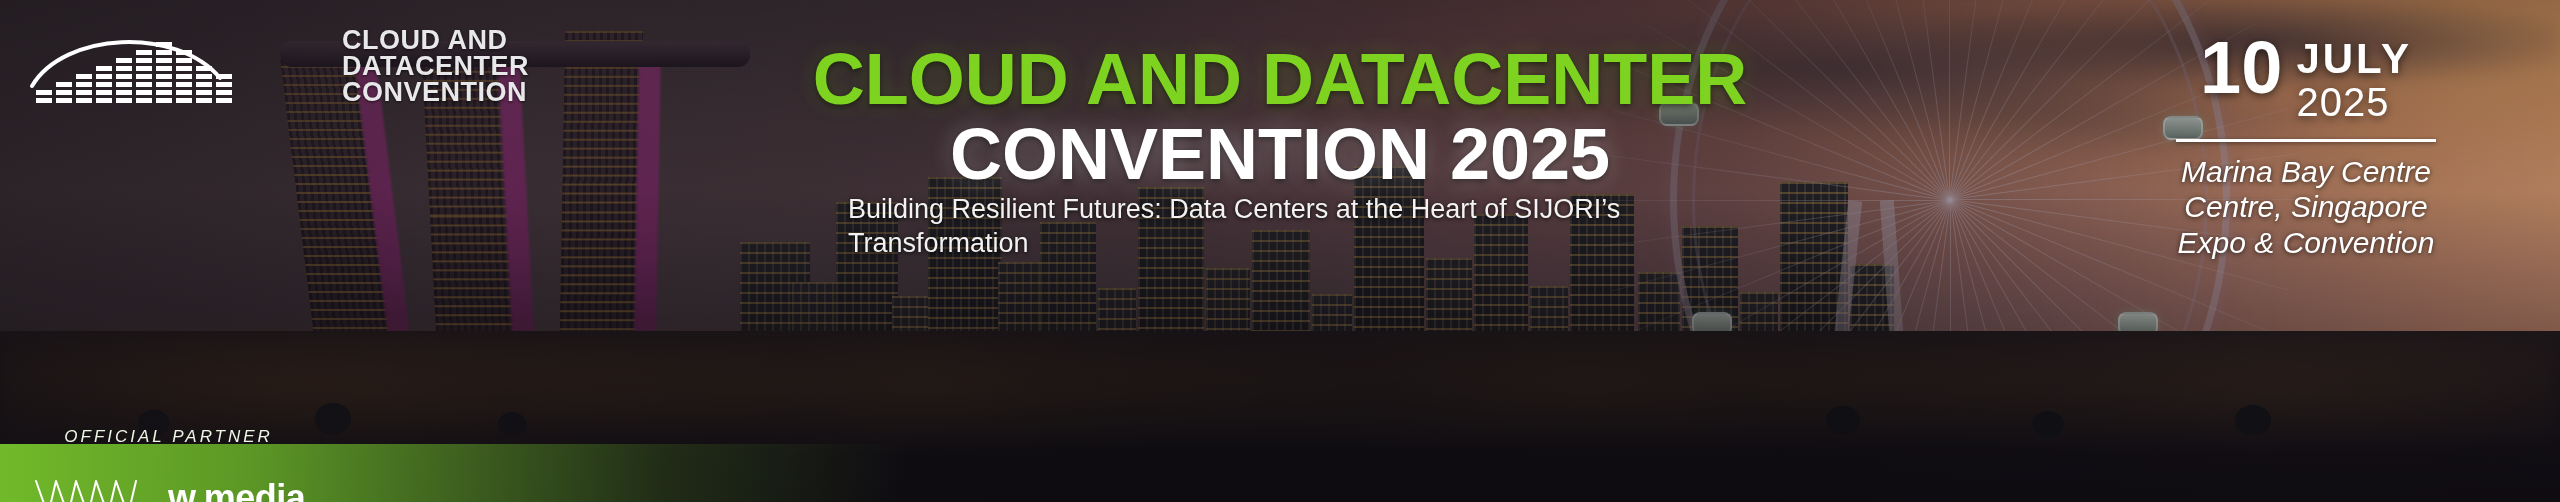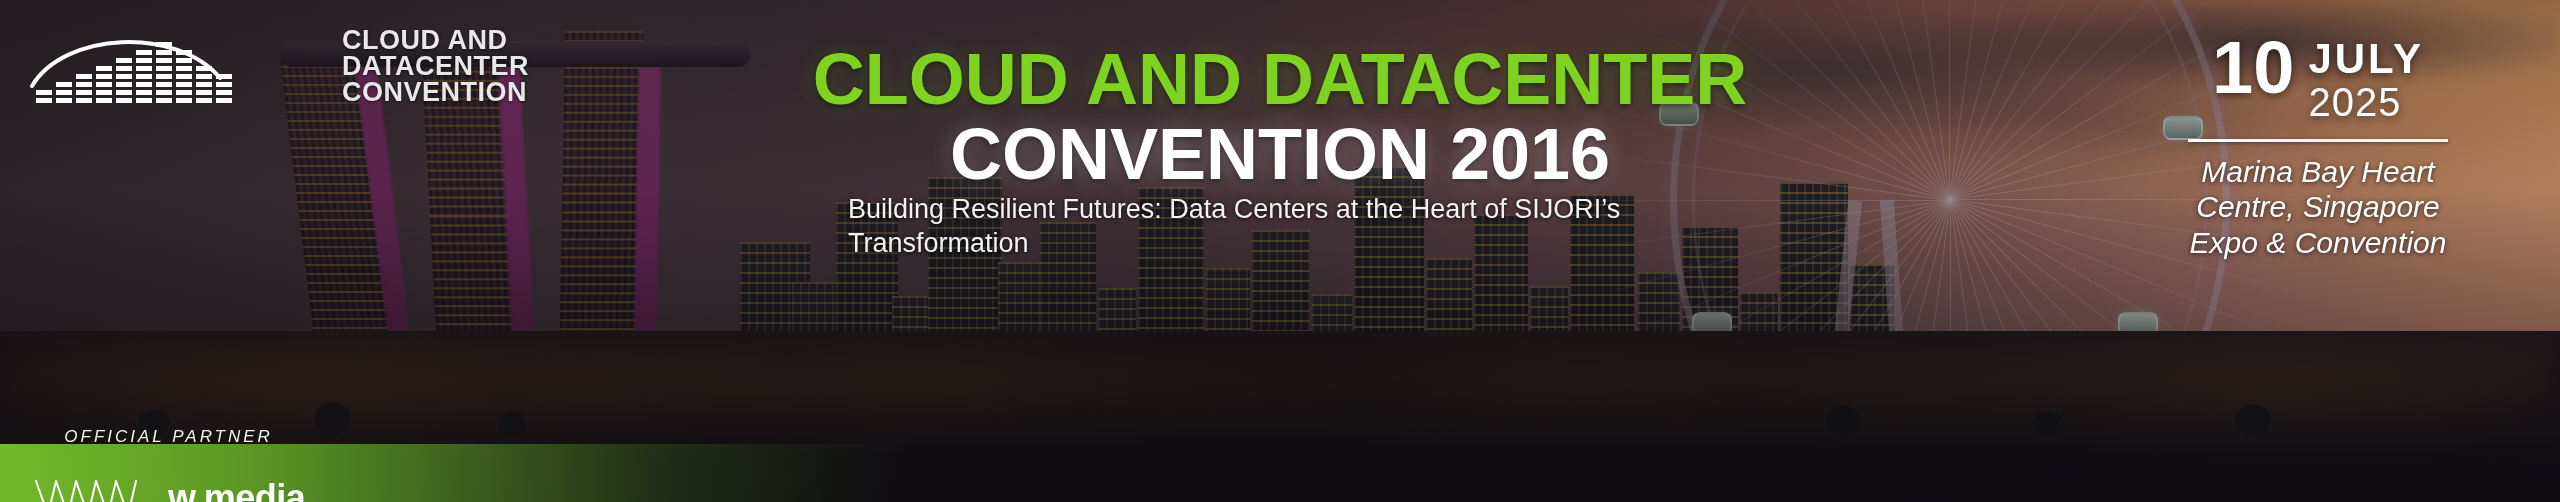--- a/index.html
+++ b/index.html
@@ -196,21 +196,21 @@
   }
   .t-sub{
     color:#f2f2f2; font-weight:400; font-size:27px;
     line-height:1.28; text-align:left; max-width:880px;
     margin-left:auto; margin-right:auto; padding-left:8px;
     text-shadow:0 1px 4px rgba(0,0,0,.85);
   }
 
   
   .right-panel{
-    position:absolute; right:32px; top:34px; width:420px;
+    position:absolute; right:44px; top:34px; width:420px;
     text-align:center; color:#fff;
   }
   .date-row{ display:flex; align-items:flex-start; justify-content:center; gap:14px; }
   .date-day{
     font-size:74px; font-weight:900; line-height:.92;
     text-shadow:0 2px 8px rgba(0,0,0,.6);
   }
   .date-my{ text-align:left; padding-top:4px; }
   .date-month{
     font-size:42px; font-weight:700; letter-spacing:3px; line-height:1;
@@ -427,35 +427,35 @@
       </svg>
       <div class="logo-words">
         <div class="l-faded">CLOUD AND</div>
         <div class="l-faded">DATACENTER</div>
         <div class="l-faded">CONVENTION</div>
       </div>
     </div>
 
     <div class="title-block">
       <div class="t-green">CLOUD AND DATACENTER</div>
-      <div class="t-white2">CONVENTION 2016</div>
+      <div class="t-white2">CONVENTION 2025</div>
       <div class="t-sub">Building Resilient Futures: Data Centers at the Heart of SIJORI’s Transformation</div>
     </div>
 
     <div class="right-panel">
       <div class="date-row">
         <div class="date-day">10</div>
         <div class="date-my">
           <div class="date-month">JULY</div>
           <div class="date-year">2025</div>
         </div>
       </div>
       <div class="divider"></div>
       <div class="venue">
-        <div>Marina Bay Heart</div>
+        <div>Marina Bay Centre</div>
         <div>Centre, Singapore</div>
         <div>Expo &amp; Convention</div>
       </div>
     </div>
 
     <div class="partner-bar">
       <div class="partner-bg"></div>
       <div class="partner-inner">
         <div class="partner-label">OFFICIAL PARTNER</div>
         <div class="wmedia">

